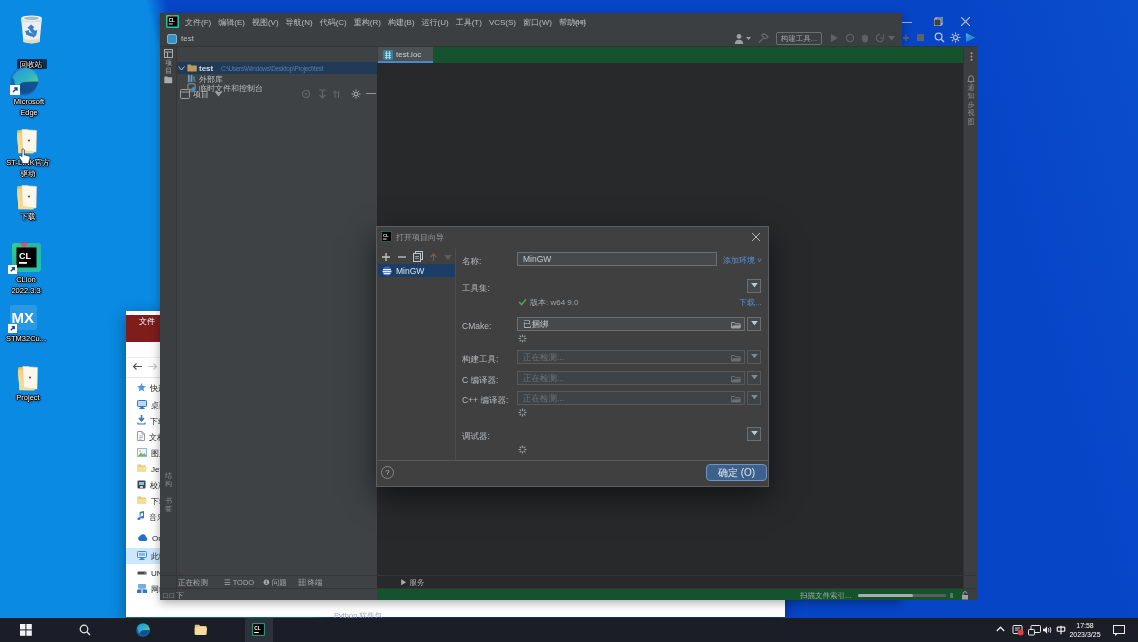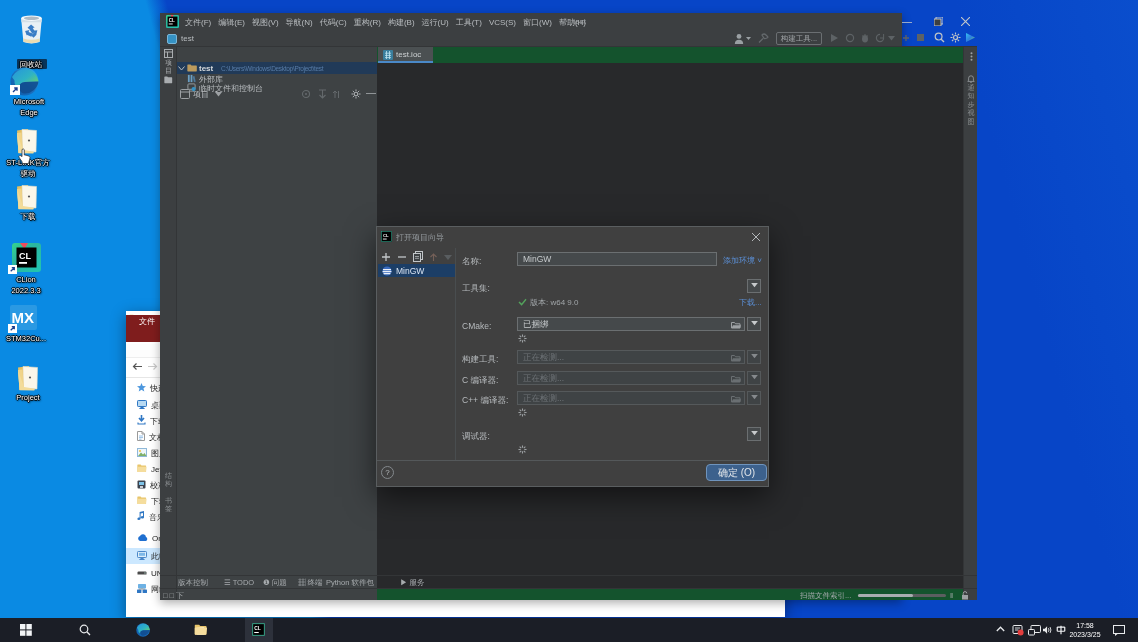--- a/index.html
+++ b/index.html
@@ -403,25 +403,25 @@
       </svg>
     <svg class="abs" style="left:3px;top:28px" width="8" height="8" viewBox="0 0 10 10">
         <path d="M5 1 Q8 1 8 4 L8 6.5 L9 8 L1 8 L2 6.5 L2 4 Q2 1 5 1 Z" fill="none" stroke="#9da1a4"></path>
         <path d="M4 9 Q5 10 6 9" stroke="#9da1a4" fill="none"></path>
       </svg>
     <div class="abs" style="left:1px;top:37px;width:12px;color:#8b8f92;font-size:7px;line-height:1.2;text-align:center;">通<br>知</div>
     <div class="abs" style="left:1px;top:54px;width:12px;color:#8b8f92;font-size:7px;line-height:1.2;text-align:center;">步<br>视<br>图</div>
   </div>
 
   <div class="abs" style="left:0;top:562px;width:817px;height:13px;border-top:1px solid #333537;box-sizing:border-box;color:#a7abae;font-size:7.5px;">
-    <span class="bw" style="left:18px;">版本控制</span>
+    <span class="bw" style="left:18px;">正在检测</span>
     <span class="bw" style="left:64px;">☰ TODO</span>
     <span class="bw" style="left:103px;">❶ 问题</span>
     <span class="bw" style="left:138px;">▦ 终端</span>
-    <span class="bw" style="left:166px;">Python 软件包</span>
+    <span class="bw" style="left:174px;margin-top:33px;">Python 软件包</span>
     <span class="bw" style="left:240px;">▶ 服务</span>
   </div>
 
   <div class="abs" style="left:0;top:575px;width:817px;height:12px;border-top:1px solid #333537;box-sizing:border-box;color:#a7abae;font-size:7.5px;">
     <span class="abs" style="left:3px;top:2px;">□ □ 下</span>
     <span class="abs" style="left:640px;top:2px;">扫描文件索引...</span>
     <div class="abs" style="left:698px;top:5px;width:88px;height:3px;background:#5b5e60;border-radius:2px;"></div>
     <div class="abs" style="left:698px;top:5px;width:55px;height:3px;background:#a9adb0;border-radius:2px;"></div>
     <span class="abs" style="left:790px;top:2px;">‖</span>
     <svg class="abs" style="left:801px;top:2px" width="8" height="9" viewBox="0 0 8 9">

